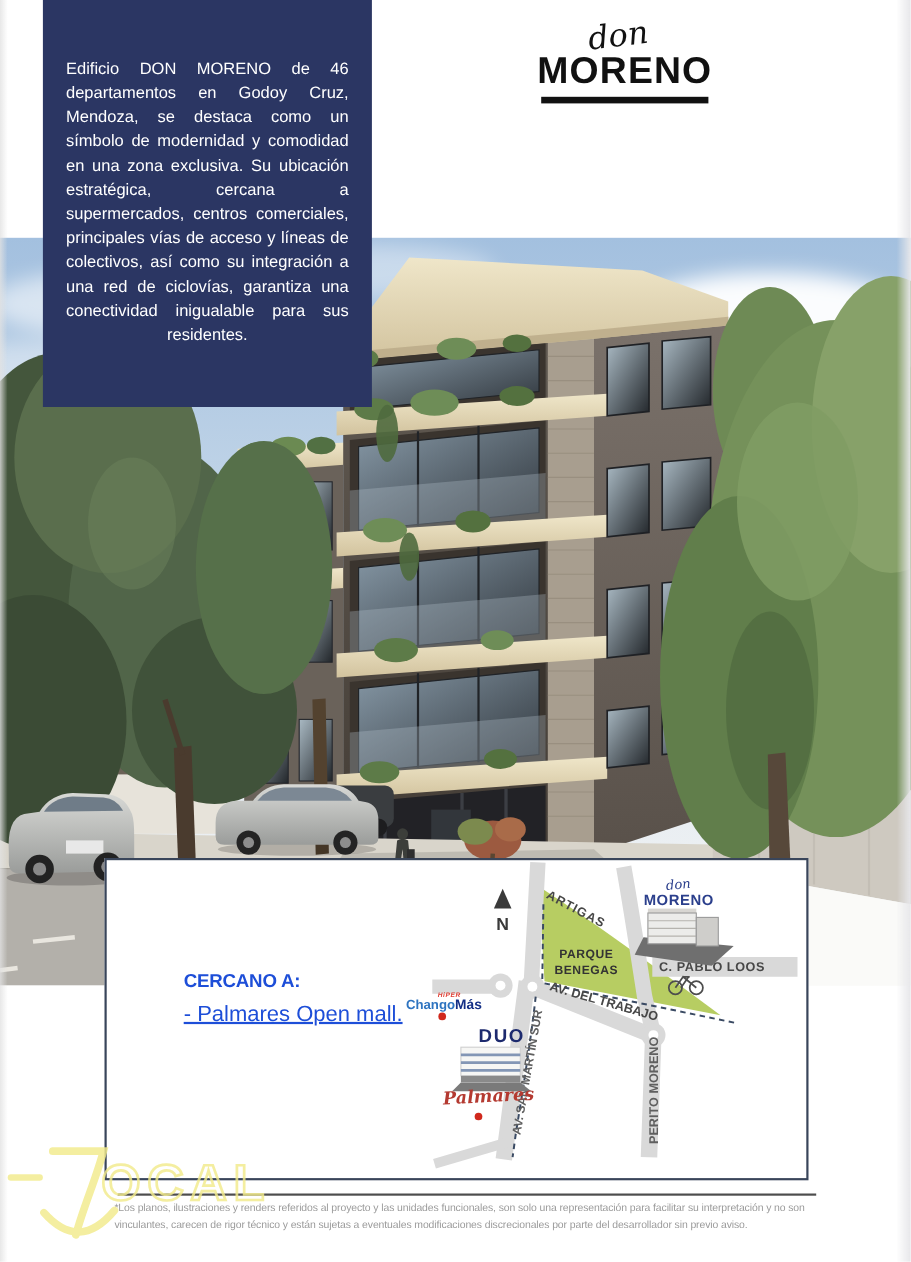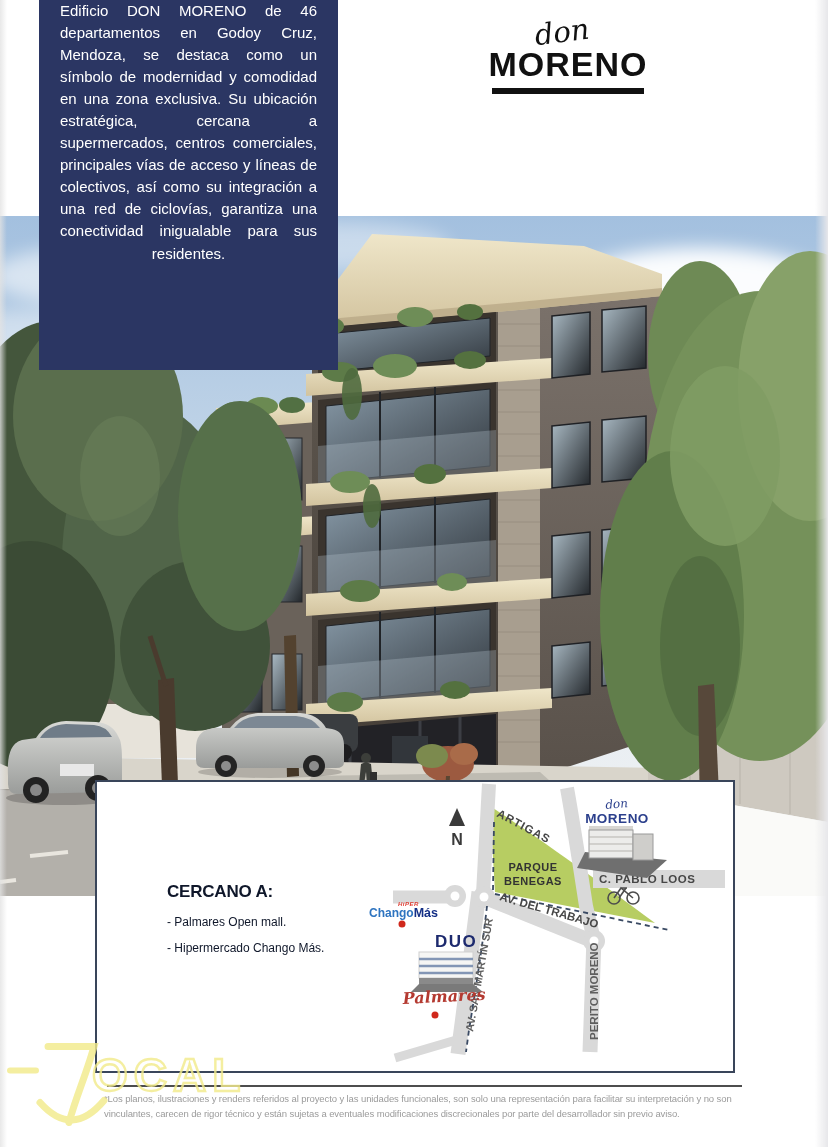--- a/index.html
+++ b/index.html
@@ -10,38 +10,38 @@
   .edge-left{position:absolute;left:0;top:0;width:7px;height:1147px;z-index:12;
              background:linear-gradient(90deg,#e2e2e2,rgba(255,255,255,0));opacity:.8;}
   .edge-right{position:absolute;right:0;top:0;width:13px;height:1147px;z-index:12;
               background:linear-gradient(90deg,rgba(255,255,255,0),#e7e7ea);}
 
   
   .photo{position:absolute;left:0;top:216px;width:828px;height:680px;z-index:1;}
 
   
   .desc-box{position:absolute;left:39px;top:0;width:299px;height:370px;background:#2b3663;
-            z-index:5;display:flex;align-items:flex-start;box-sizing:border-box;padding:0 21px 16px;}
+            z-index:5;display:flex;align-items:center;box-sizing:border-box;padding:14px 21px 16px;}
   .desc-box p{margin:0;color:#fff;font-size:15px;line-height:1.47;text-align:justify;
               text-align-last:center;}
 
   
   .brand{position:absolute;left:486px;top:18px;width:164px;text-align:center;z-index:4;color:#111;}
   .brand .script{display:block;font-family:"DejaVu Serif",serif;font-style:italic;
                  font-size:29px;transform:rotate(-7deg);position:relative;left:-6px;line-height:1;}
   .brand .name{display:block;font-size:34px;font-weight:bold;letter-spacing:1px;line-height:1.05;}
   .brand .bar{height:6px;width:152px;margin:5px auto 0;background:#111;}
 
   
   .card{position:absolute;left:95px;top:780px;width:640px;height:293px;background:#fff;
         border:2px solid #39455a;box-sizing:border-box;z-index:6;}
   .map{position:absolute;left:0;top:0;width:636px;height:289px;font-family:"Liberation Sans",sans-serif;}
-  .nearby{position:absolute;left:70px;top:100px;width:252px;color:#0f172a;z-index:2;}
+  .nearby{position:absolute;left:70px;top:100px;width:252px;color:#1d4ed8;z-index:2;}
   .nearby h3{margin:0 0 7px;font-size:17px;letter-spacing:-0.2px;}
-  .nearby ul{margin:0;padding:0;list-style:none;font-size:12px;line-height:26px;font-weight:500;}
+  .nearby ul{margin:0;padding:0;list-style:none;font-size:20px;line-height:26px;font-weight:500;text-decoration:underline;}
   .nearby li{padding-left:7px;text-indent:-7px;}
 
   
   .zocalo{position:absolute;left:6px;top:1036px;width:240px;height:110px;z-index:9;opacity:.82;}
   .sep{position:absolute;left:107px;top:1085px;width:635px;height:2px;background:#4d4d4d;z-index:7;}
   .disclaimer{position:absolute;left:104px;top:1092px;width:656px;margin:0;font-size:9.5px;
               line-height:1.55;color:#9b9b9b;letter-spacing:-0.1px;z-index:7;}
 </style>
 </head>
 <body>
@@ -347,21 +347,20 @@
       <g>
         <text transform="translate(306,222) rotate(-3)" font-size="16" font-style="italic" font-weight="bold" font-family="DejaVu Serif, serif" fill="#b43a31">Palmares</text>
         <circle cx="338" cy="233" r="3.5" fill="#d0281c"></circle>
       </g>
     </svg>
 
     <div class="nearby">
       <h3>CERCANO A:</h3>
       <ul>
         <li>- Palmares Open mall.</li>
-        <li>- Hipermercado Chango Más.</li>
       </ul>
     </div>
   </div>
 
   <svg class="zocalo" viewBox="0 0 240 105">
     <g stroke="#f2eb8c" fill="none" stroke-linecap="round">
       <path d="M4,32 L30,32" stroke-width="6"></path>
       <path d="M42,8 L88,8 C81,34 70,58 63,84" stroke-width="7"></path>
       <path d="M34,64 Q66,100 98,62" stroke-width="7"></path>
     </g>

